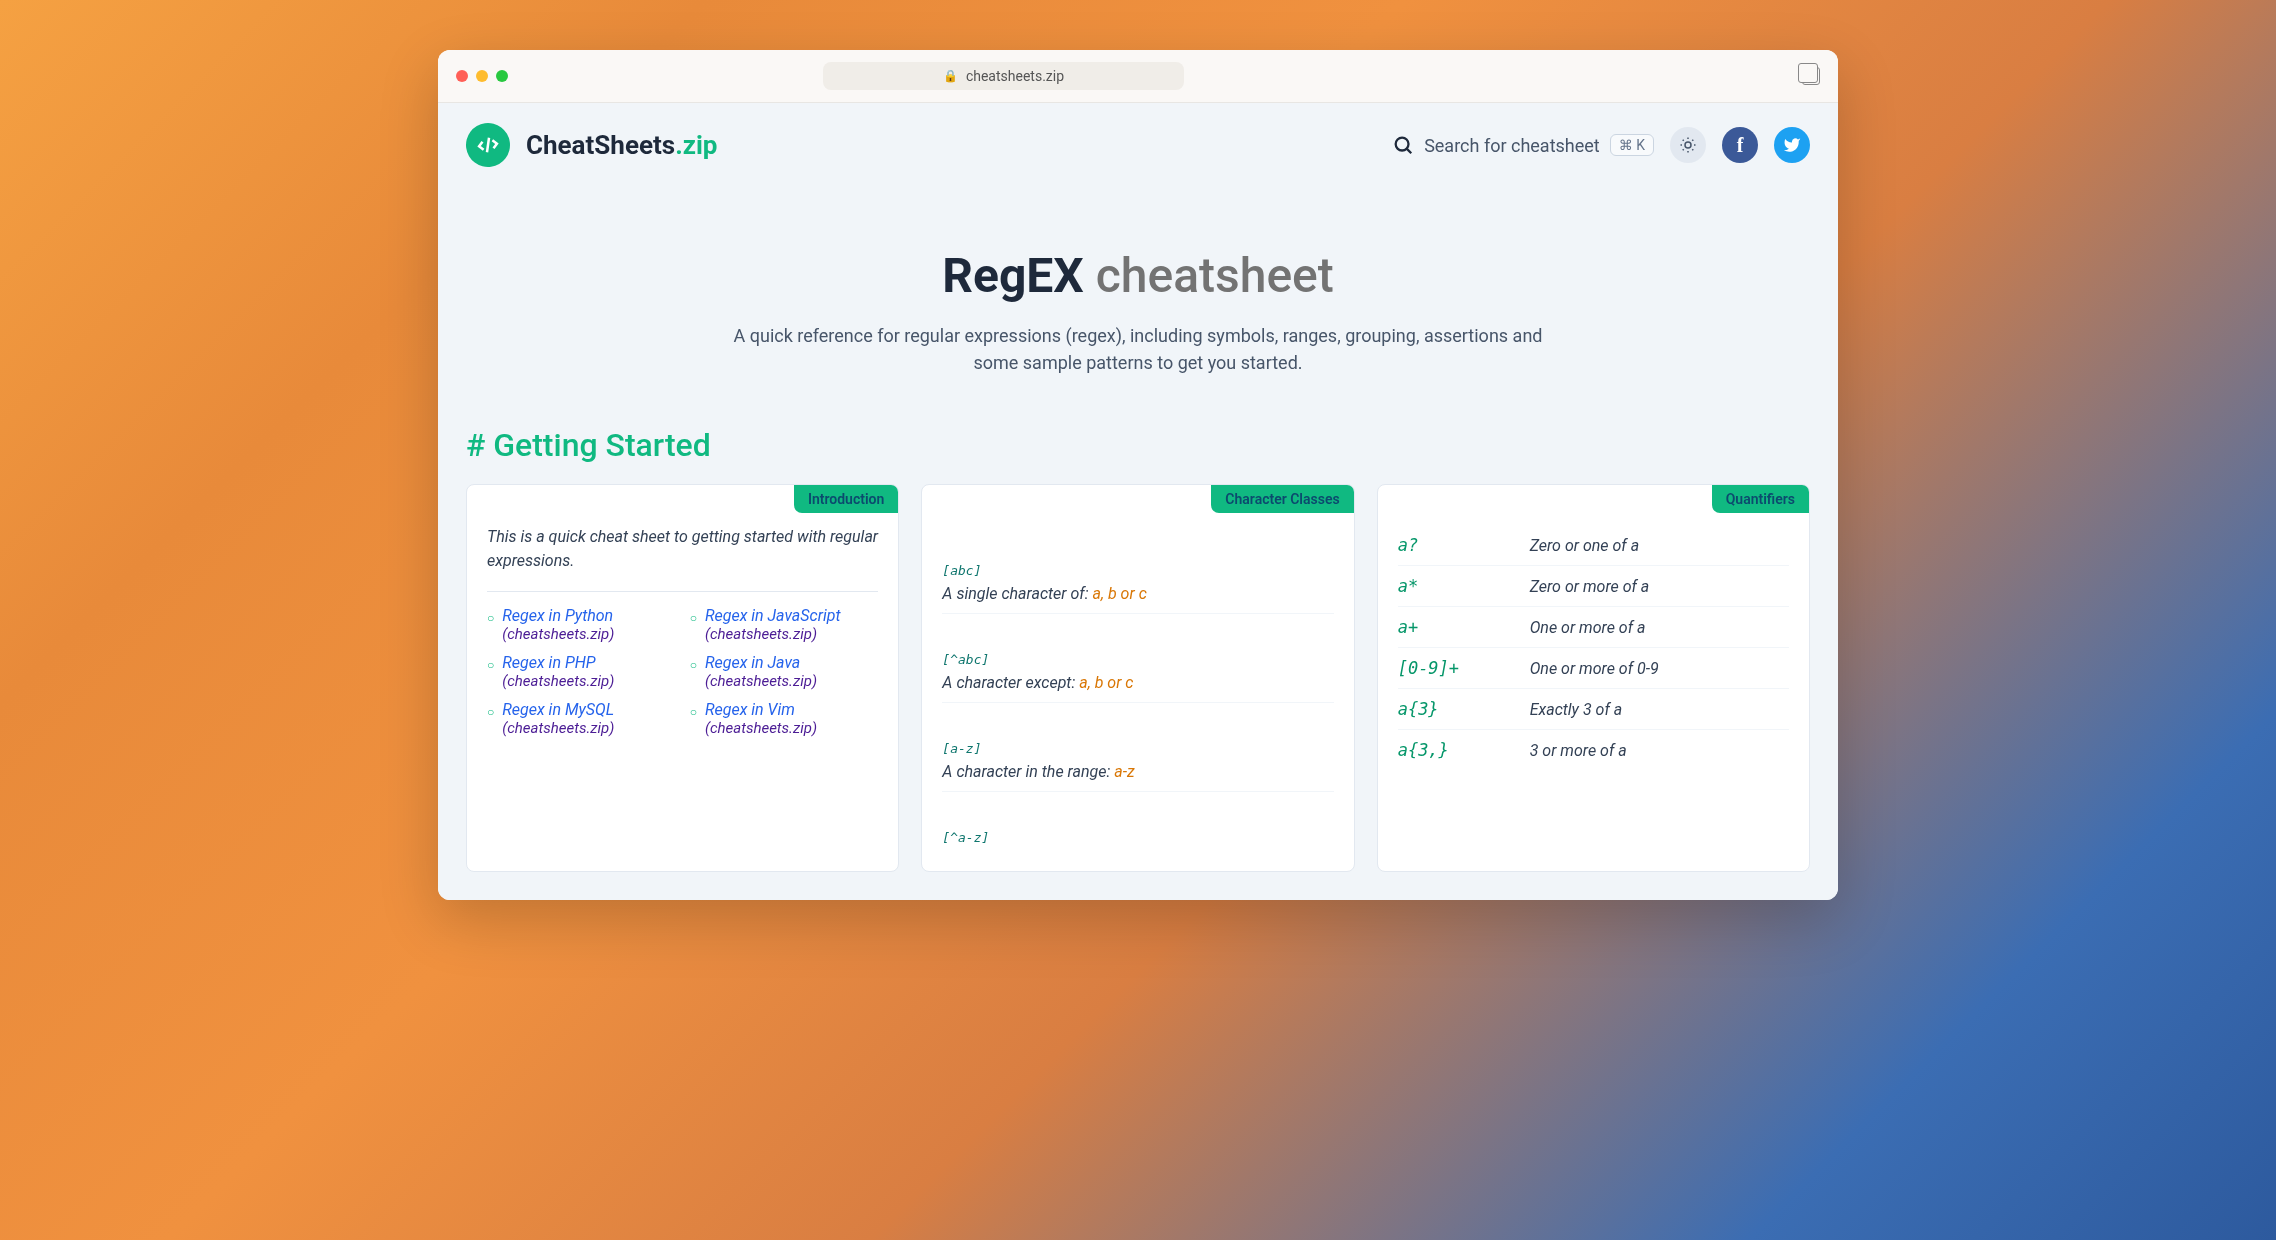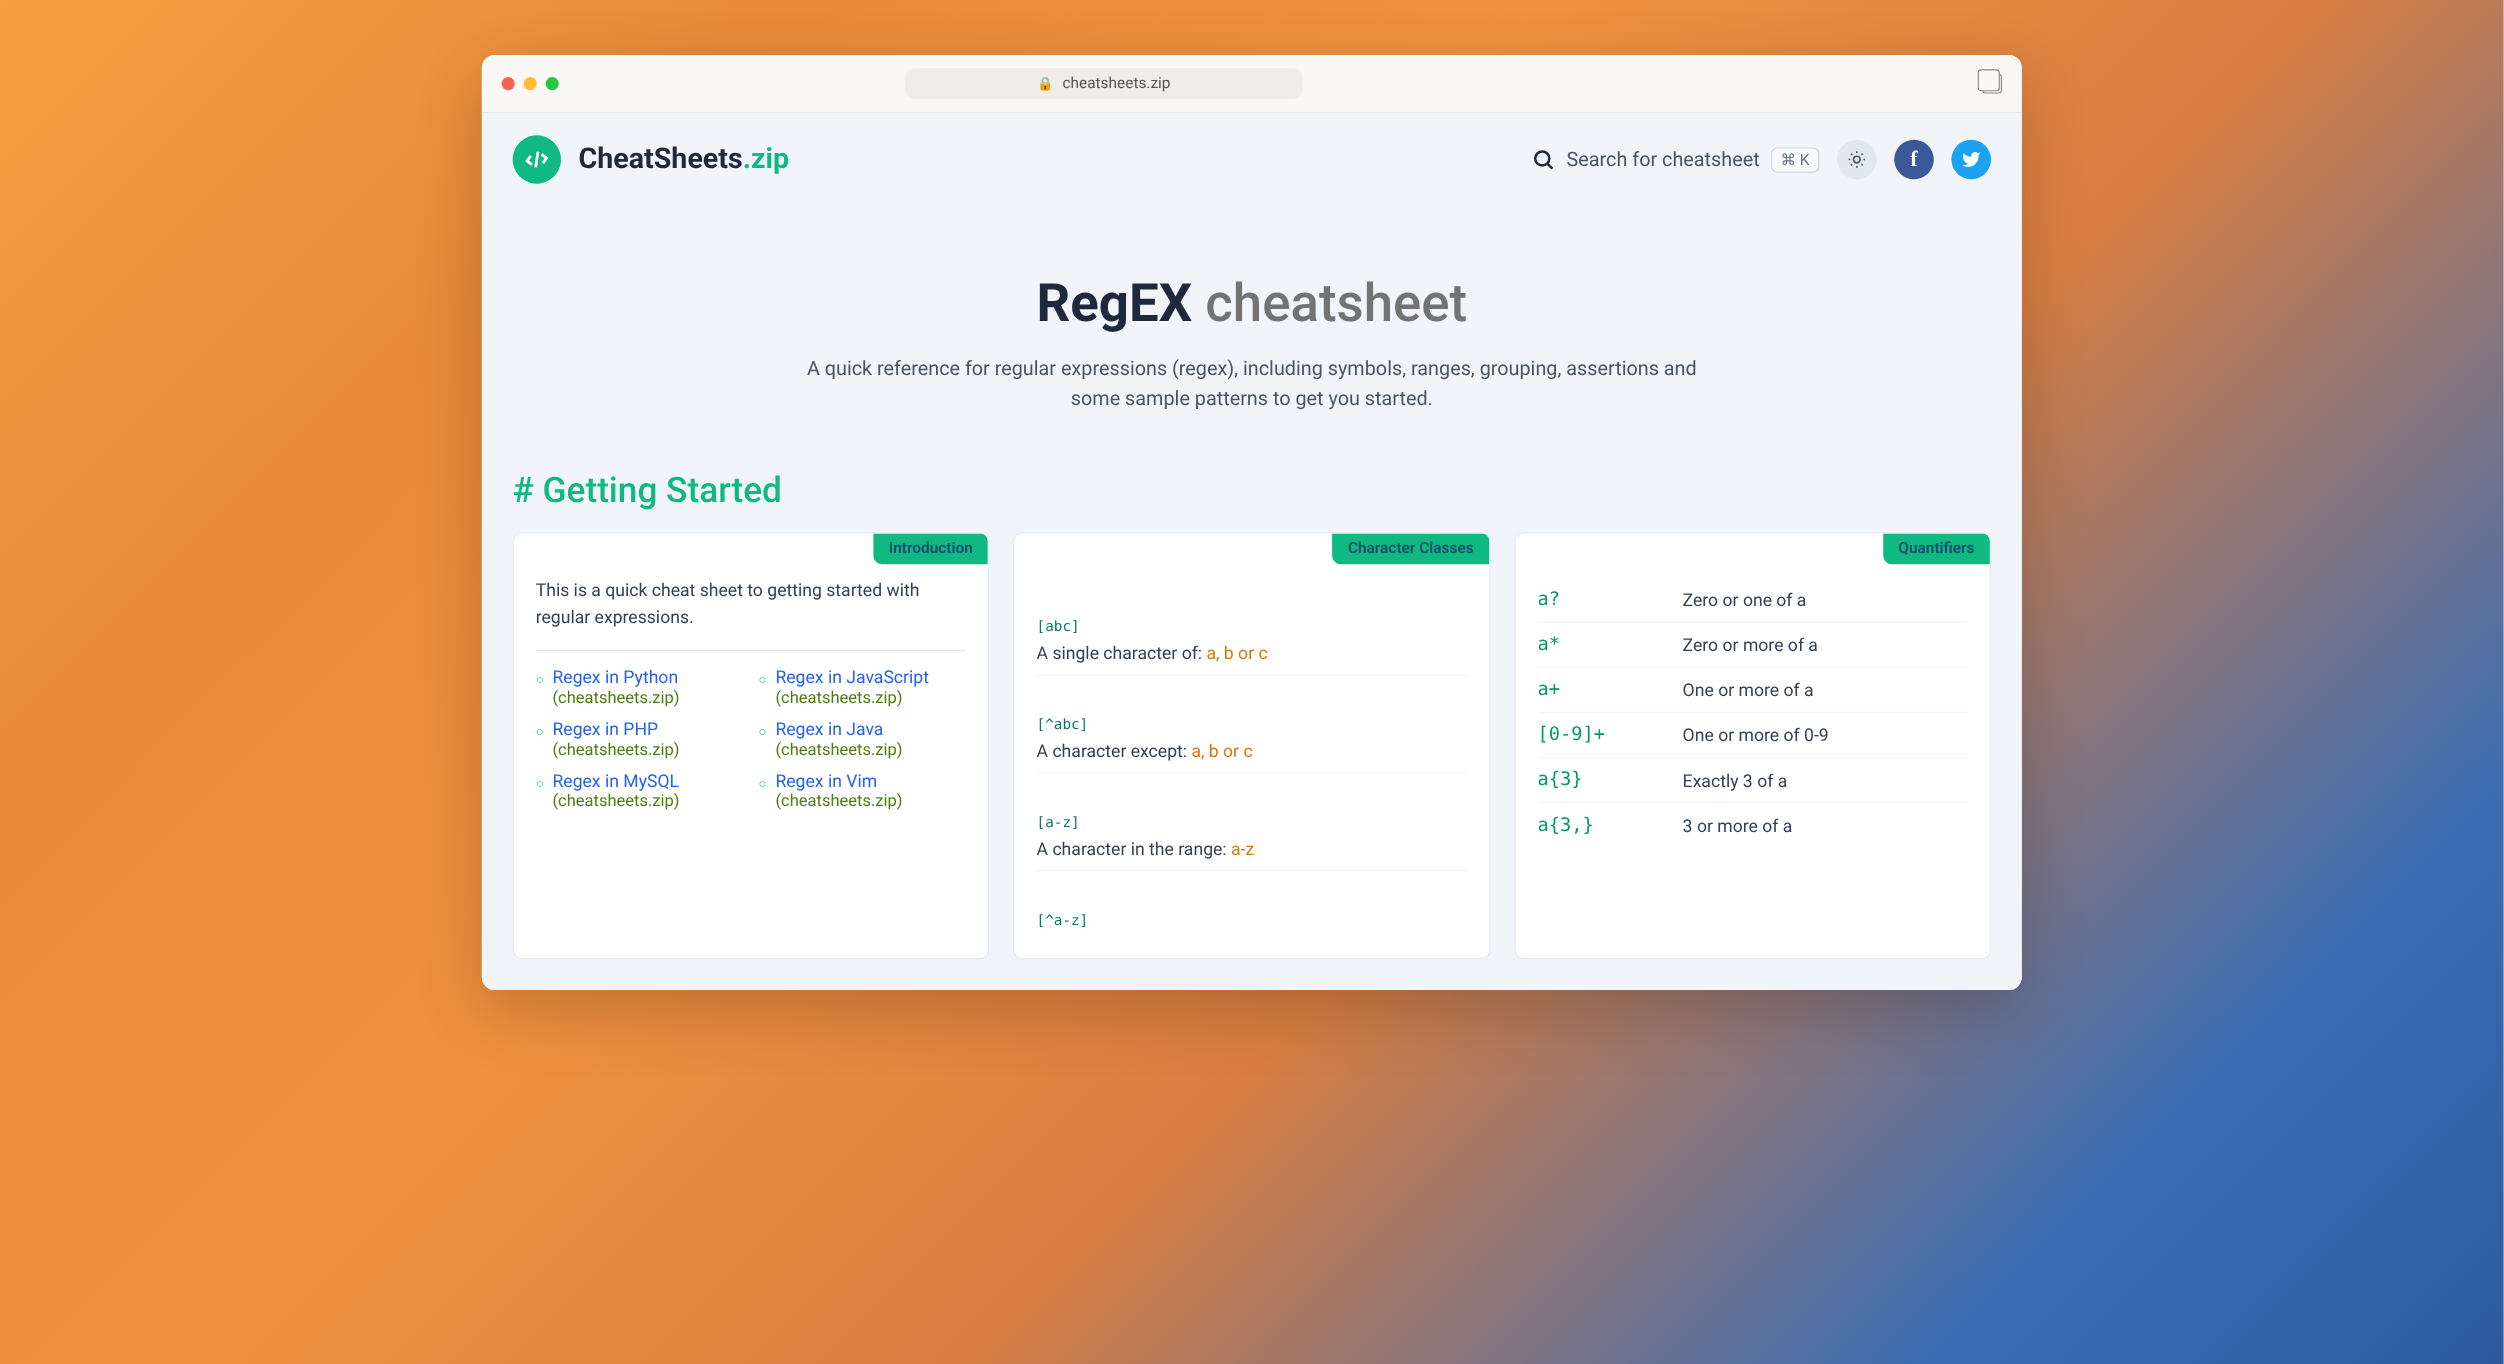--- a/index.html
+++ b/index.html
@@ -115,27 +115,27 @@
 .card-badge {
   position: absolute;
   top: 0; right: 0;
   background: #10b981;
   color: #0c4a6e;
   font-size: 14px;
   font-weight: 600;
   padding: 6px 14px;
   border-radius: 0 0 0 8px;
 }
-.card-body { padding: 40px 20px 16px; }
+.card-body { padding: 40px 20px 16px; font-style: italic; }
 .intro-text { color: #334155; font-size: 16px; line-height: 1.5; padding-bottom: 18px; border-bottom: 1px solid #e2e8f0; margin-bottom: 14px; }
 .link-grid { display: grid; grid-template-columns: 1fr 1fr; gap: 10px 14px; }
 .link-item { display: flex; align-items: flex-start; gap: 8px; font-size: 16px; }
 .link-item .bullet { color: #10b981; font-size: 12px; margin-top: 5px; }
 .link-item .link-text { color: #2563eb; }
-.link-item .link-sub { color: #4d7c0f; font-size: 15px; display: block; }
+.link-item .link-sub { color: #4c1d95; font-size: 15px; display: block; }
 
 .pattern-list .row { padding: 10px 0; border-bottom: 1px solid #f1f5f9; }
 .pattern-list .row:last-child { border-bottom: none; }
 .pattern-code { font-family: ui-monospace, Menlo, monospace; color: #0f766e; font-size: 13px; margin-top: 28px; }
 .pattern-desc { color: #334155; font-size: 16px; margin-top: 6px; }
 .pattern-desc .hl { color: #d97706; }
 
 .quant-table .qrow {
   display: grid;
   grid-template-columns: 120px 1fr;

